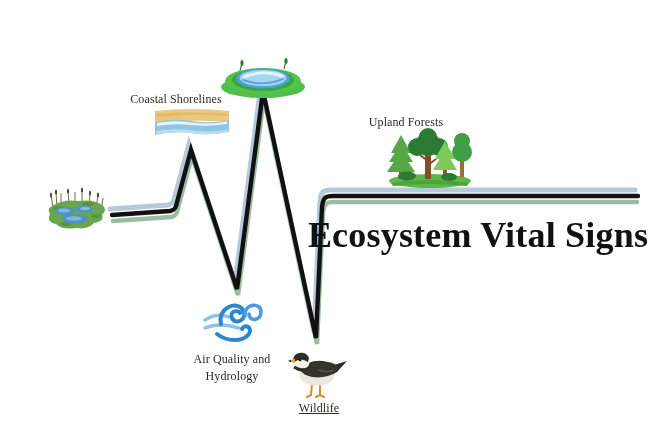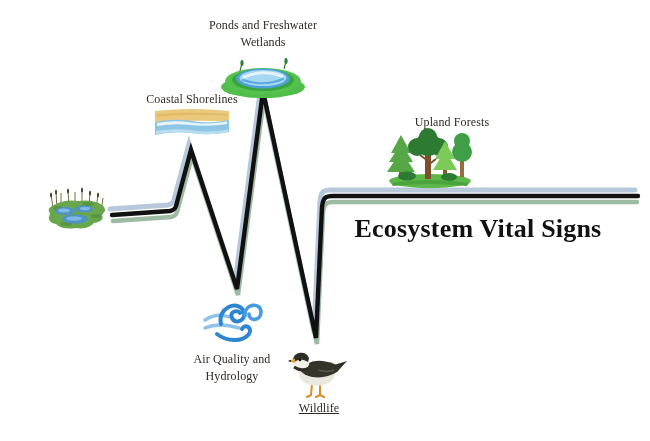--- a/index.html
+++ b/index.html
@@ -8,21 +8,21 @@
     font-family:"Liberation Serif","DejaVu Serif",serif;overflow:hidden;
   }
   .abs{position:absolute;}
   .label{
     position:absolute;transform:translateX(-50%);
     text-align:center;font-size:12px;line-height:1.4;color:#2f2a24;
     letter-spacing:.1px;
   }
   #title{
     position:absolute;transform:translateX(-50%);
-    font-size:26px;font-weight:bold;color:#111;white-space:nowrap;
+    font-size:36px;font-weight:bold;color:#111;white-space:nowrap;
     letter-spacing:.2px;
   }
   svg{display:block;}
 </style>
 </head>
 <body>
 
 <div id="canvas">
 
   <svg class="abs" style="left:0;top:0;" width="650" height="441" viewBox="0 0 650 441">
@@ -143,21 +143,20 @@
     <path d="M12,24 Q21,13 35,15 Q49,17 51,22 L49,26 Q38,33 24,31 Q15,29 12,24 Z" fill="#35342b"></path>
     <path d="M30,24 Q40,27 46,24" stroke="#57554a" stroke-width="1.4" fill="none"></path>
     <circle cx="13" cy="16" r="8.5" fill="#f2f0e8"></circle>
     <path d="M5,13 A8.5,8.5 0 0 1 21,12 L20,16 Q13,11 6,16 Z" fill="#2f2e26"></path>
     <path d="M6,21 Q13,26 21,22" stroke="#2f2e26" stroke-width="3" fill="none"></path>
     <polygon points="0,15 7,12.5 7,17" fill="#e6a23c"></polygon>
     <polygon points="0,15 3,13.8 3,16.2" fill="#2f2e26"></polygon>
     <circle cx="12" cy="14" r="1.3" fill="#14140f"></circle>
   </svg>
 
-  <div class="label" style="left:263px;top:17px;width:132px;">Ponds and Freshwater Wetlands</div>
-  <div class="label" style="left:192px;top:91px;width:150px;text-align:center;">Coastal Shorelines</div>
-  <div class="label" style="left:452px;top:114px;width:120px;">Upland Forests</div>
+  <div class="label" style="left:176px;top:91px;width:150px;text-align:center;">Coastal Shorelines</div>
+  <div class="label" style="left:406px;top:114px;width:120px;">Upland Forests</div>
   <div class="label" style="left:232px;top:351px;width:96px;">Air Quality and Hydrology</div>
   <div class="label" style="left:319px;top:400px;width:80px;text-decoration:underline;">Wildlife</div>
 
   <div id="title" style="left:478px;top:214px;">Ecosystem Vital Signs</div>
 
 </div>
 
 </body></html>

